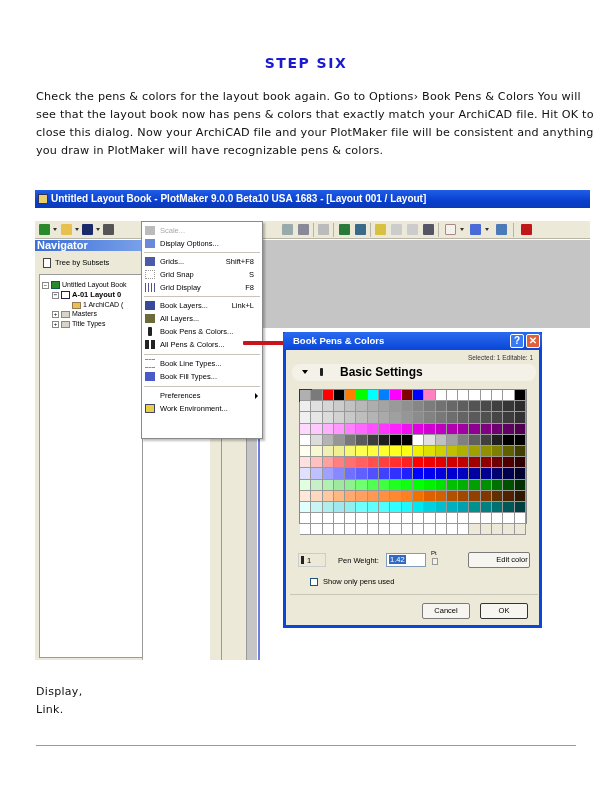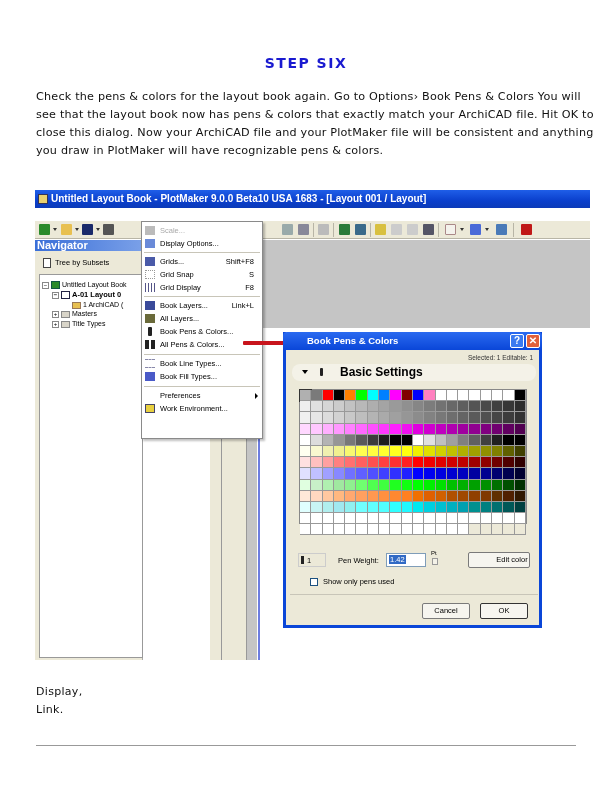--- a/index.html
+++ b/index.html
@@ -44,21 +44,21 @@
   .mi .mico { position: absolute; left: 3px; top: 2px; width: 10px; height: 9px; }
   .mi .sc { position: absolute; right: 8px; top: 0; }
   .mi.disabled { color: #aaa; }
   .msep { position: absolute; left: 2px; width: 116px; height: 1px; background: #c8c5b8; }
   .submenu-arrow { position: absolute; right: 4px; top: 4px; width: 0; height: 0; border-top: 3px solid transparent; border-bottom: 3px solid transparent; border-left: 3px solid #000; }
 
   .red-arrow { position: absolute; left: 208px; top: 151px; width: 44px; height: 4px; background: #c8141c; border-radius: 1px; }
   .red-arrow:after { content: ""; position: absolute; right: -6px; top: -4px; border-top: 6px solid transparent; border-bottom: 6px solid transparent; border-left: 8px solid #c8141c; }
 
   .dialog { position: absolute; left: 248px; top: 142px; width: 259px; height: 296px; background: #ece9d8; border: 3px solid #0a46d8; border-top: none; }
-  .dlg-title { position: absolute; left: -3px; top: 0; width: 259px; height: 18px; background: linear-gradient(#2a6af0, #0a46d8); color: #fff; font-weight: bold; font-size: 9.5px; line-height: 18px; padding-left: 24px; border-radius: 4px 4px 0 0; }
+  .dlg-title { position: absolute; left: -3px; top: 0; width: 259px; height: 18px; background: linear-gradient(#2a6af0, #0a46d8); color: #fff; font-weight: bold; font-size: 9.5px; line-height: 18px; padding-left: 10px; border-radius: 4px 4px 0 0; }
   .dlg-help { position: absolute; right: 18px; top: 2px; width: 14px; height: 14px; background: #3a7af0; border: 1px solid #fff; border-radius: 2px; color: #fff; font-size: 10px; line-height: 12px; text-align: center; font-weight: bold; }
   .dlg-close { position: absolute; right: 2px; top: 2px; width: 14px; height: 14px; background: #e0603a; border: 1px solid #fff; border-radius: 2px; color: #fff; font-size: 10px; line-height: 12px; text-align: center; font-weight: bold; }
   .dlg-status { position: absolute; right: 6px; top: 22px; font-size: 6.5px; color: #333; }
   .basic-settings { position: absolute; left: 6px; top: 32px; width: 244px; height: 17px; background: #f4f2e8; border-radius: 8px; font-size: 12px; font-weight: bold; line-height: 17px; }
   .basic-settings .tri { position: absolute; left: 10px; top: 6px; border-left: 3px solid transparent; border-right: 3px solid transparent; border-top: 4px solid #000; }
   .basic-settings .pen { position: absolute; left: 28px; top: 4px; width: 3px; height: 8px; background: #222; border-radius: 1px; }
   .basic-settings .lbl { position: absolute; left: 48px; top: 0; }
 
   .palette { position: absolute; left: 13px; top: 57px; width: 228px; height: 135px; background: #ece9d8; border: 1px solid #888; display: grid; grid-template-columns: repeat(20, 11.3px); grid-auto-rows: 11.2px; gap: 0; }
   .palette div { border-right: 1px solid #999; border-bottom: 1px solid #999; }

